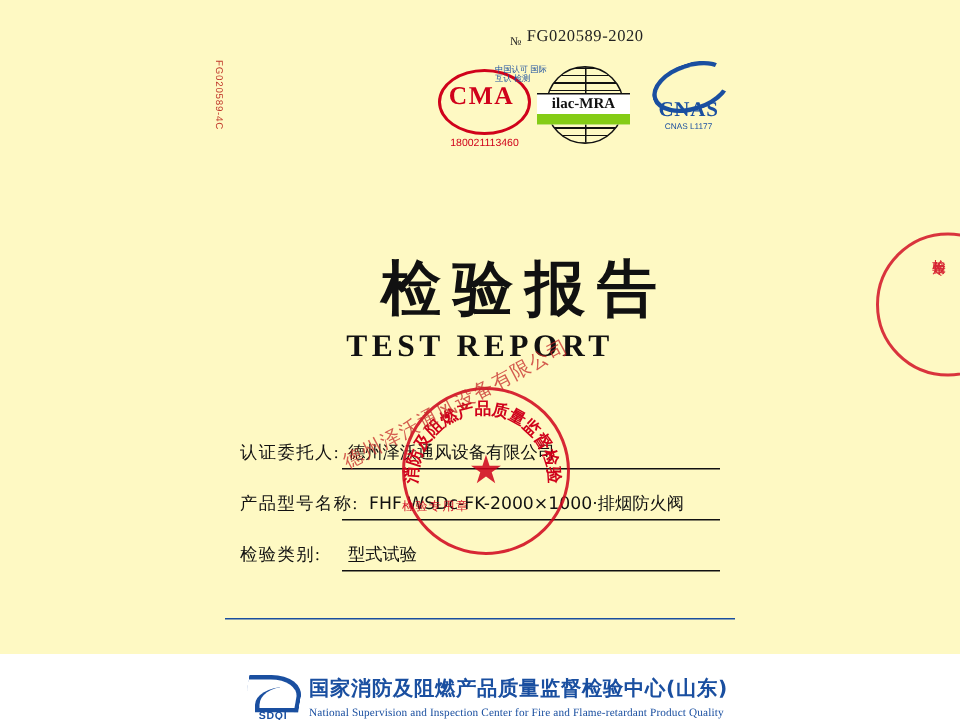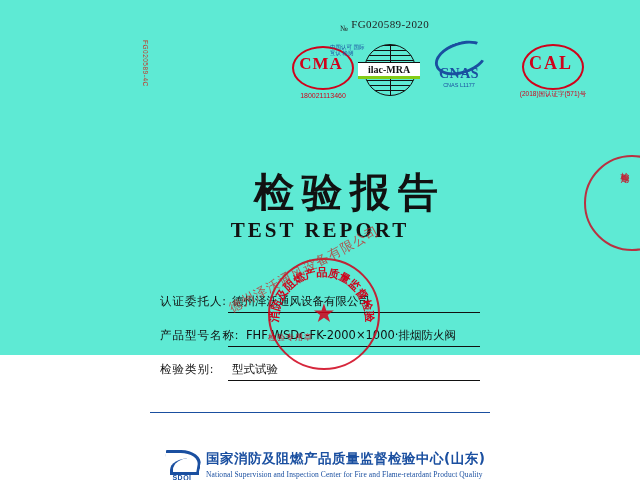--- a/index.html
+++ b/index.html
@@ -12,22 +12,22 @@
     height: 480px;
     overflow: hidden;
     font-family: "Liberation Serif", serif;
     color: #1a1a1a;
     position: relative;
   }
   .page {
     position: absolute;
     left: 0; top: 0;
     width: 640px;
-    height: 355px;
-    background: #5eead4;
+    height: 436px;
+    background: #fef9c3;
   }
 
   
   .report-no {
     position: absolute;
     top: 18px;
     left: 340px;
     font-size: 11px;
     letter-spacing: 0.4px;
     color: #222;
@@ -126,21 +126,21 @@
     height: 100%;
     background: #111;
   }
   .ilac .band {
     position: absolute;
     left: 0; top: 20px;
     width: 62px;
     height: 13px;
     background: #fff;
     border-top: 1px solid #111;
-    border-bottom: 3px solid #84cc16;
+    border-bottom: 7px solid #84cc16;
     text-align: center;
     font-size: 10px;
     font-weight: bold;
     line-height: 13px;
     letter-spacing: 0px;
     font-family: "Liberation Serif", serif;
     color: #111;
   }
 
   
@@ -480,25 +480,20 @@
       <div class="globe"></div>
       <div class="band">ilac-MRA</div>
     </div>
 
     <div class="logo-block cnas">
       <div class="swirl"></div>
       <div class="name">CNAS</div>
       <div class="sub">CNAS L1177</div>
     </div>
 
-    <div class="logo-block cal">
-      <div class="ellipse"></div>
-      <div class="txt">CAL</div>
-      <div class="code">(2018)国认证字(571)号</div>
-    </div>
   </div>
 
   <div class="cnas-side">中国认可
 国际互认
 检测</div>
 
   <div class="title-cn">检验报告</div>
   <div class="title-en">TEST REPORT</div>
 
   <div class="fields">

